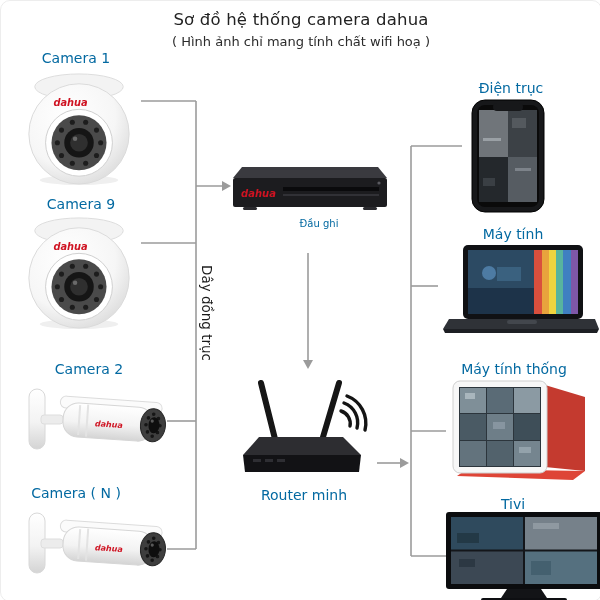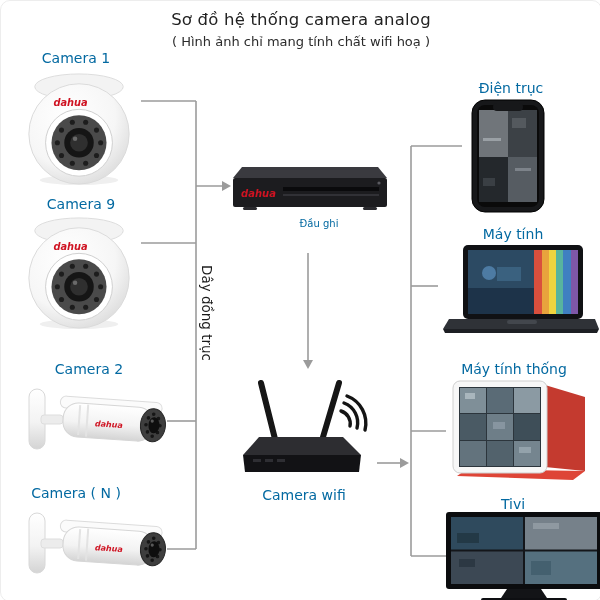--- a/index.html
+++ b/index.html
@@ -63,21 +63,21 @@
       <path d="M410,430 L445,430"></path>
       <path d="M410,555 L445,555"></path>
     </g>
     <g fill="#9b9b9b">
       <polygon points="221,180 230,185 221,190"></polygon>
       <polygon points="302,359 312,359 307,368"></polygon>
       <polygon points="399,457 408,462 399,467"></polygon>
     </g>
   </svg>
 
-  <div class="title">Sơ đồ hệ thống camera analog</div>
+  <div class="title">Sơ đồ hệ thống camera dahua</div>
   <div class="subtitle">( Hình ảnh chỉ mang tính chất wifi hoạ )</div>
 
   <div class="lbl" style="left:15px;top:49px">Camera 1</div>
   <svg class="abs" style="left:20px;top:70px" width="116" height="116" viewBox="0 0 118 118">
     <ellipse cx="59" cy="111" rx="40" ry="5" fill="#efefef"></ellipse>
     <ellipse cx="59" cy="16" rx="45" ry="13" fill="#f3f3f3" stroke="#dcdcdc"></ellipse>
     <circle cx="59" cy="64" r="51" fill="url(#gDome)" stroke="#dadada"></circle>
     <text x="33" y="36" font-size="10" font-style="italic" font-weight="bold" fill="#cf1322">dahua</text>
     <circle cx="59" cy="73" r="34" fill="#ffffff" stroke="#cfcfcf"></circle>
     <circle cx="59" cy="73" r="28" fill="#4a4a4a"></circle>
@@ -196,21 +196,21 @@
       <path d="M102,38 A13,13 0 0 1 111,53"></path>
       <path d="M105,30 A21,21 0 0 1 118,55"></path>
       <path d="M108,23 A29,29 0 0 1 126,57"></path>
     </g>
     <polygon points="20,64 104,64 122,82 4,82" fill="#2d2d31"></polygon>
     <polygon points="4,82 122,82 120,99 6,99" fill="#121215"></polygon>
     <rect x="14" y="86" width="8" height="3" fill="#2e2e33"></rect>
     <rect x="26" y="86" width="8" height="3" fill="#2e2e33"></rect>
     <rect x="38" y="86" width="8" height="3" fill="#2e2e33"></rect>
   </svg>
-  <div class="lbl" style="left:243px;top:486px">Camera wifi</div>
+  <div class="lbl" style="left:243px;top:486px">Router minh</div>
 
   <div class="lbl" style="left:450px;top:79px">Điện trục</div>
   <svg class="abs" style="left:462px;top:97px" width="90" height="116" viewBox="0 0 90 116">
     <rect x="9" y="2" width="72" height="112" rx="13" fill="#17181a" stroke="#000000"></rect>
     <rect x="14" y="7" width="62" height="102" rx="8" fill="#0a0a0a"></rect>
     <g>
       <rect x="16" y="12" width="29" height="47" fill="#70757a"></rect>
       <rect x="45" y="12" width="29" height="47" fill="#3c4146"></rect>
       <rect x="16" y="59" width="29" height="45" fill="#24282c"></rect>
       <rect x="45" y="59" width="29" height="45" fill="#565c62"></rect>

